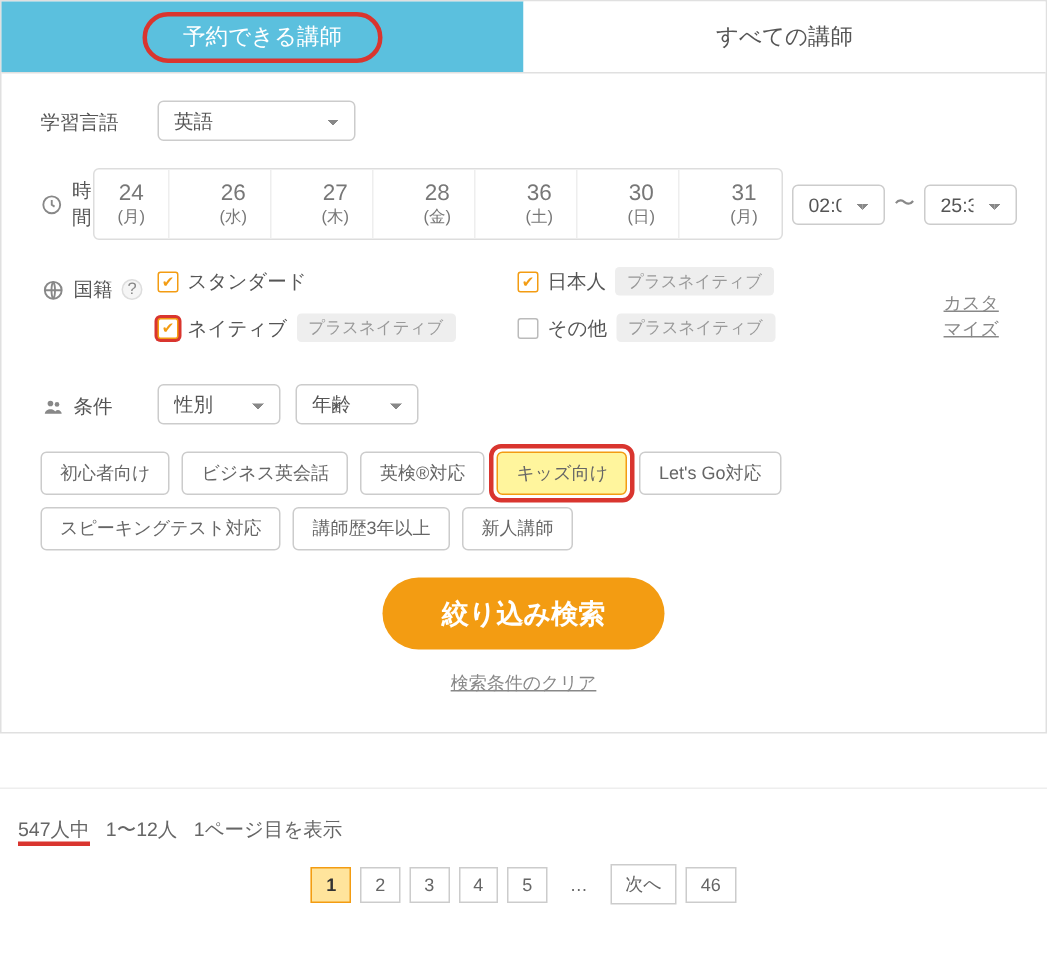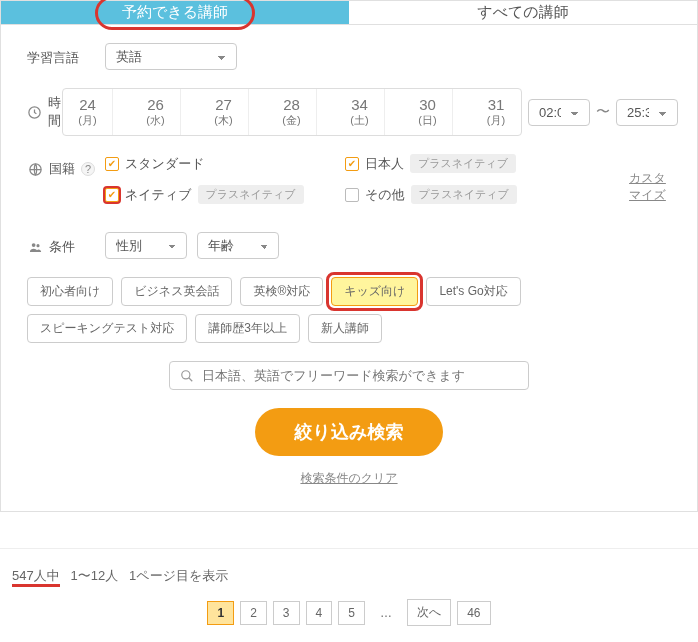--- a/index.html
+++ b/index.html
@@ -1,19 +1,19 @@
 <!DOCTYPE html>
 <html><head>
 <meta charset="utf-8">
 <style>
 * { box-sizing: border-box; margin: 0; padding: 0; }
 body { font-family: "Hiragino Sans", "Meiryo", sans-serif; font-size: 13px; color: #555; background: #fff; width: 698px; }
 .container { border: 1px solid #e0e0e0; }
 .tabs { display: flex; border-bottom: 1px solid #e0e0e0; }
-.tab { flex: 1; text-align: center; padding: 2px 0; font-size: 15px; cursor: pointer; position: relative; }
+.tab { flex: 1; text-align: center; padding: 14px 0; font-size: 15px; cursor: pointer; position: relative; }
 .tab.active { background: #5bc0de; color: #fff; }
 .tab.inactive { background: #fff; color: #555; }
 .hl-oval { position: absolute; left: 50%; top: 50%; transform: translate(-50%, -50%); width: 160px; height: 34px; border: 3px solid #d9352f; border-radius: 17px; pointer-events: none; }
 .body { padding: 18px 26px 24px; }
 .row { display: flex; align-items: flex-start; margin-bottom: 18px; }
 .row-label { width: 78px; display: flex; align-items: center; gap: 6px; padding-top: 6px; font-size: 13px; color: #555; }
 .row-label .ico { width: 16px; height: 16px; display: inline-flex; align-items: center; justify-content: center; }
 .row-content { flex: 1; }
 select { border: 1px solid #ccc; border-radius: 4px; padding: 5px 28px 5px 10px; font-size: 13px; color: #555; background: #fff; appearance: none; background-image: linear-gradient(45deg, transparent 50%, #888 50%), linear-gradient(135deg, #888 50%, transparent 50%); background-position: calc(100% - 14px) 12px, calc(100% - 10px) 12px; background-size: 4px 4px, 4px 4px; background-repeat: no-repeat; cursor: pointer; }
 .lang-select { width: 132px; }
@@ -105,21 +105,21 @@
               </div>
               <div class="date-cell">
                 <span class="num">27</span>
                 <span class="dow">(木)</span>
               </div>
               <div class="date-cell">
                 <span class="num">28</span>
                 <span class="dow">(金)</span>
               </div>
               <div class="date-cell">
-                <span class="num">34</span>
+                <span class="num">36</span>
                 <span class="dow">(土)</span>
               </div>
               <div class="date-cell">
                 <span class="num">30</span>
                 <span class="dow">(日)</span>
               </div>
               <div class="date-cell">
                 <span class="num">31</span>
                 <span class="dow">(月)</span>
               </div>
@@ -201,29 +201,20 @@
             <span class="tag">英検®対応</span>
             <span class="tag selected">キッズ向け<span class="hl-rect" style="inset: -6px;"></span></span>
             <span class="tag">Let's Go対応</span>
             <span class="tag">スピーキングテスト対応</span>
             <span class="tag">講師歴3年以上</span>
             <span class="tag">新人講師</span>
           </div>
       </div>
     </div>
 
-    <div class="search-box">
-      <span class="search-ico">
-        <svg width="14" height="14" viewBox="0 0 24 24" fill="none" stroke="#999" stroke-width="2">
-            <circle cx="10" cy="10" r="7"></circle>
-            <path d="M21 21l-6-6"></path>
-          </svg>
-      </span>
-      <input type="text" placeholder="日本語、英語でフリーワード検索ができます" style="">
-    </div>
 
     <button class="submit-btn">絞り込み検索</button>
     <a class="clear-link">検索条件のクリア</a>
   </div>
 </div>
 
 <div class="results">
   <div class="results-info">
     <span class="underline-hl">547人中</span>&nbsp;&nbsp;
     <span>1〜12人</span>&nbsp;&nbsp;

